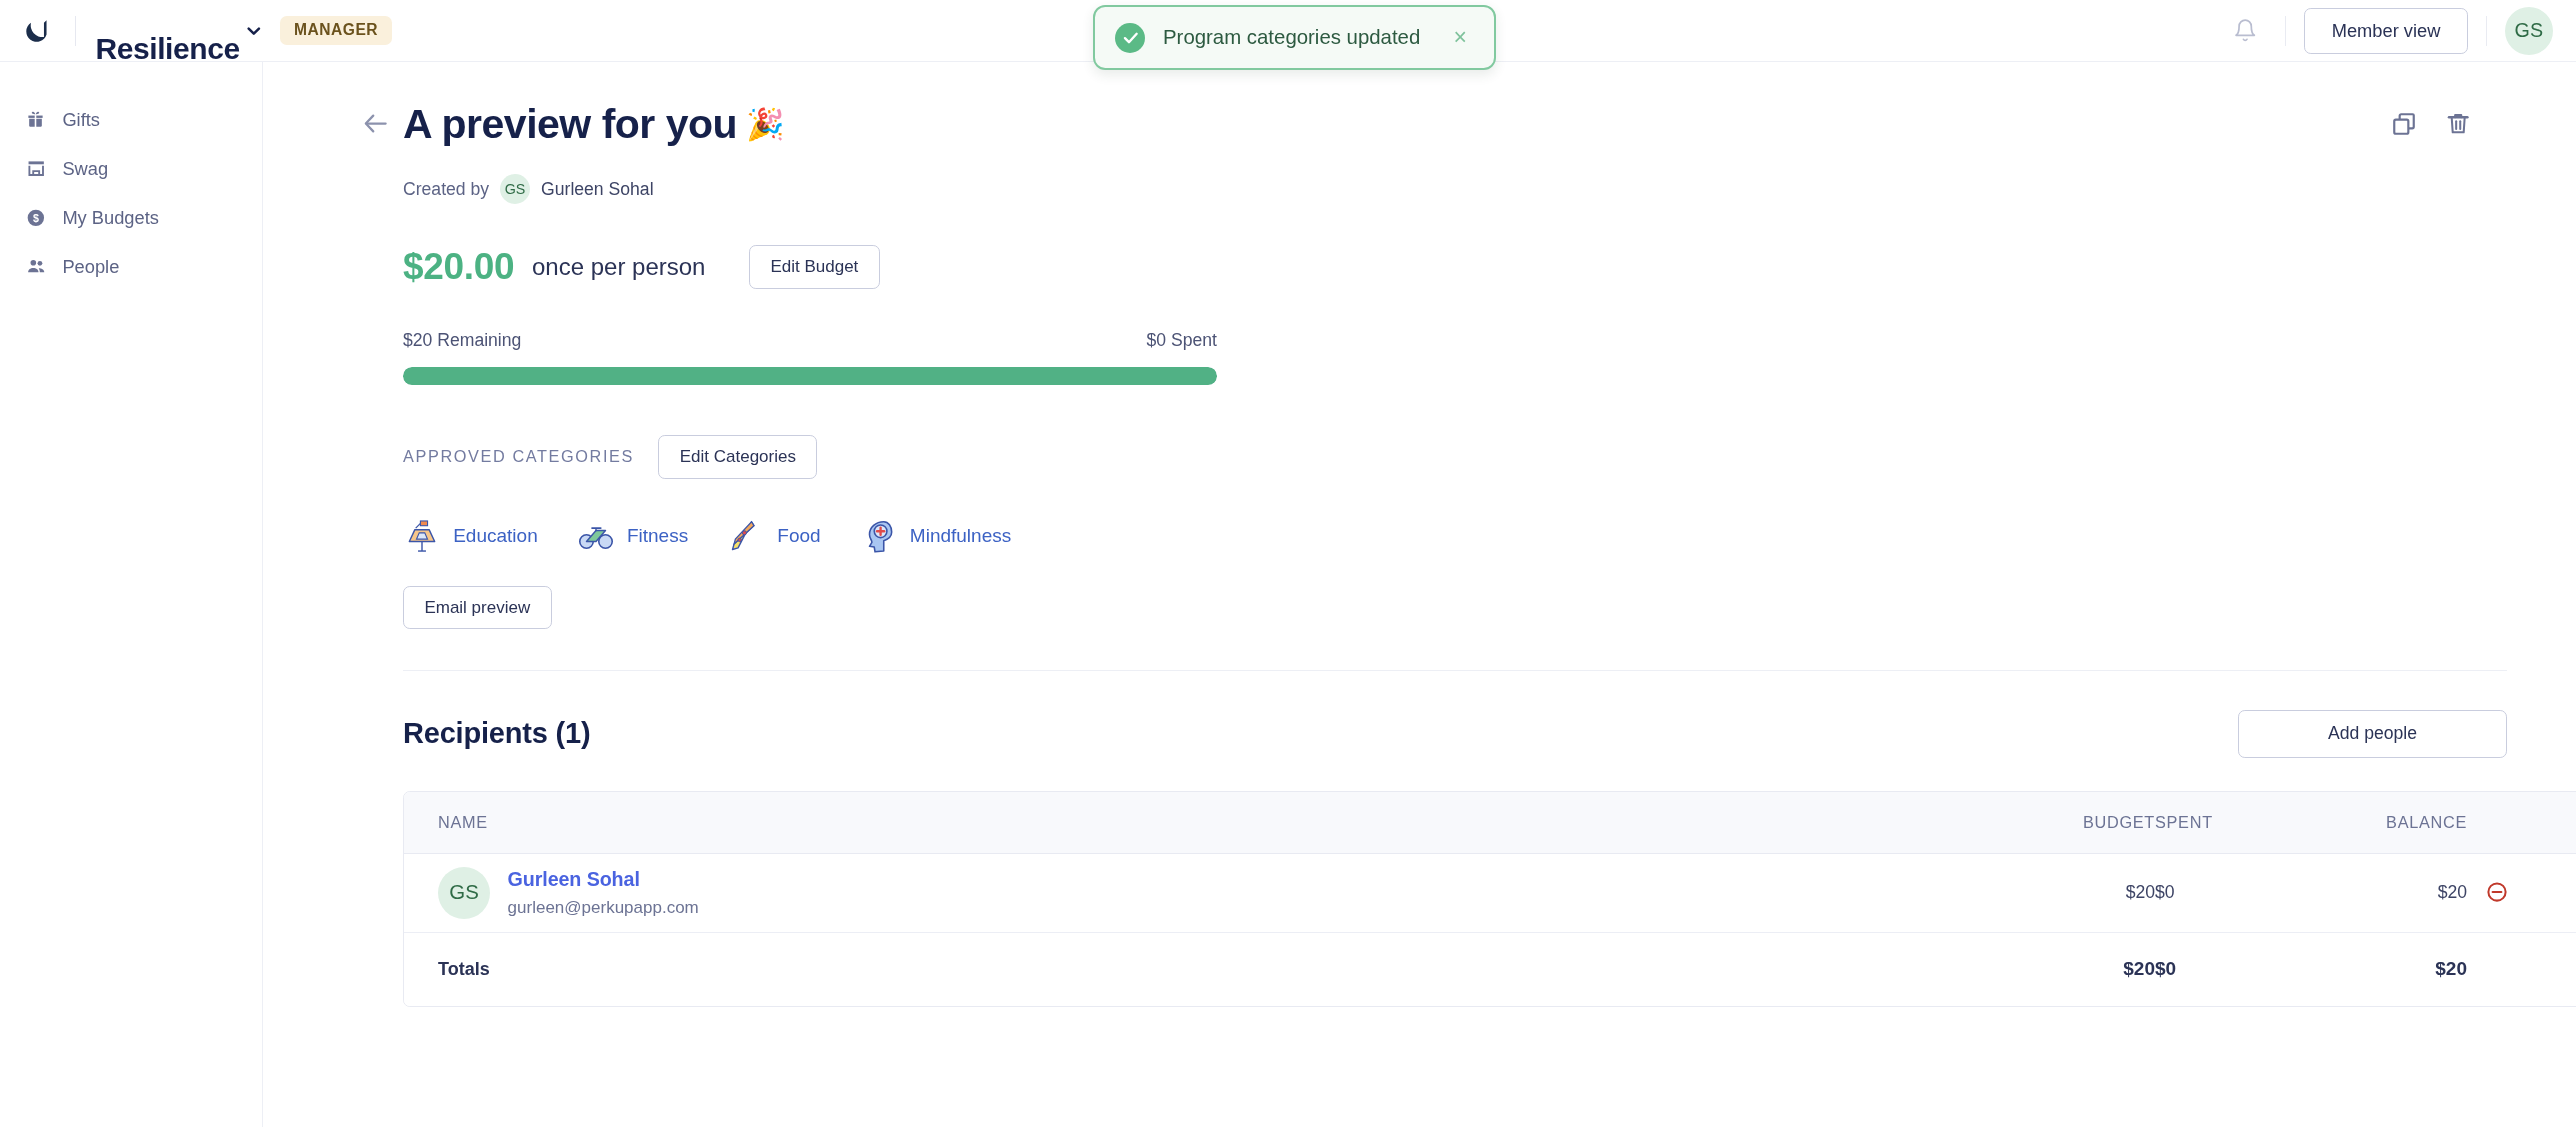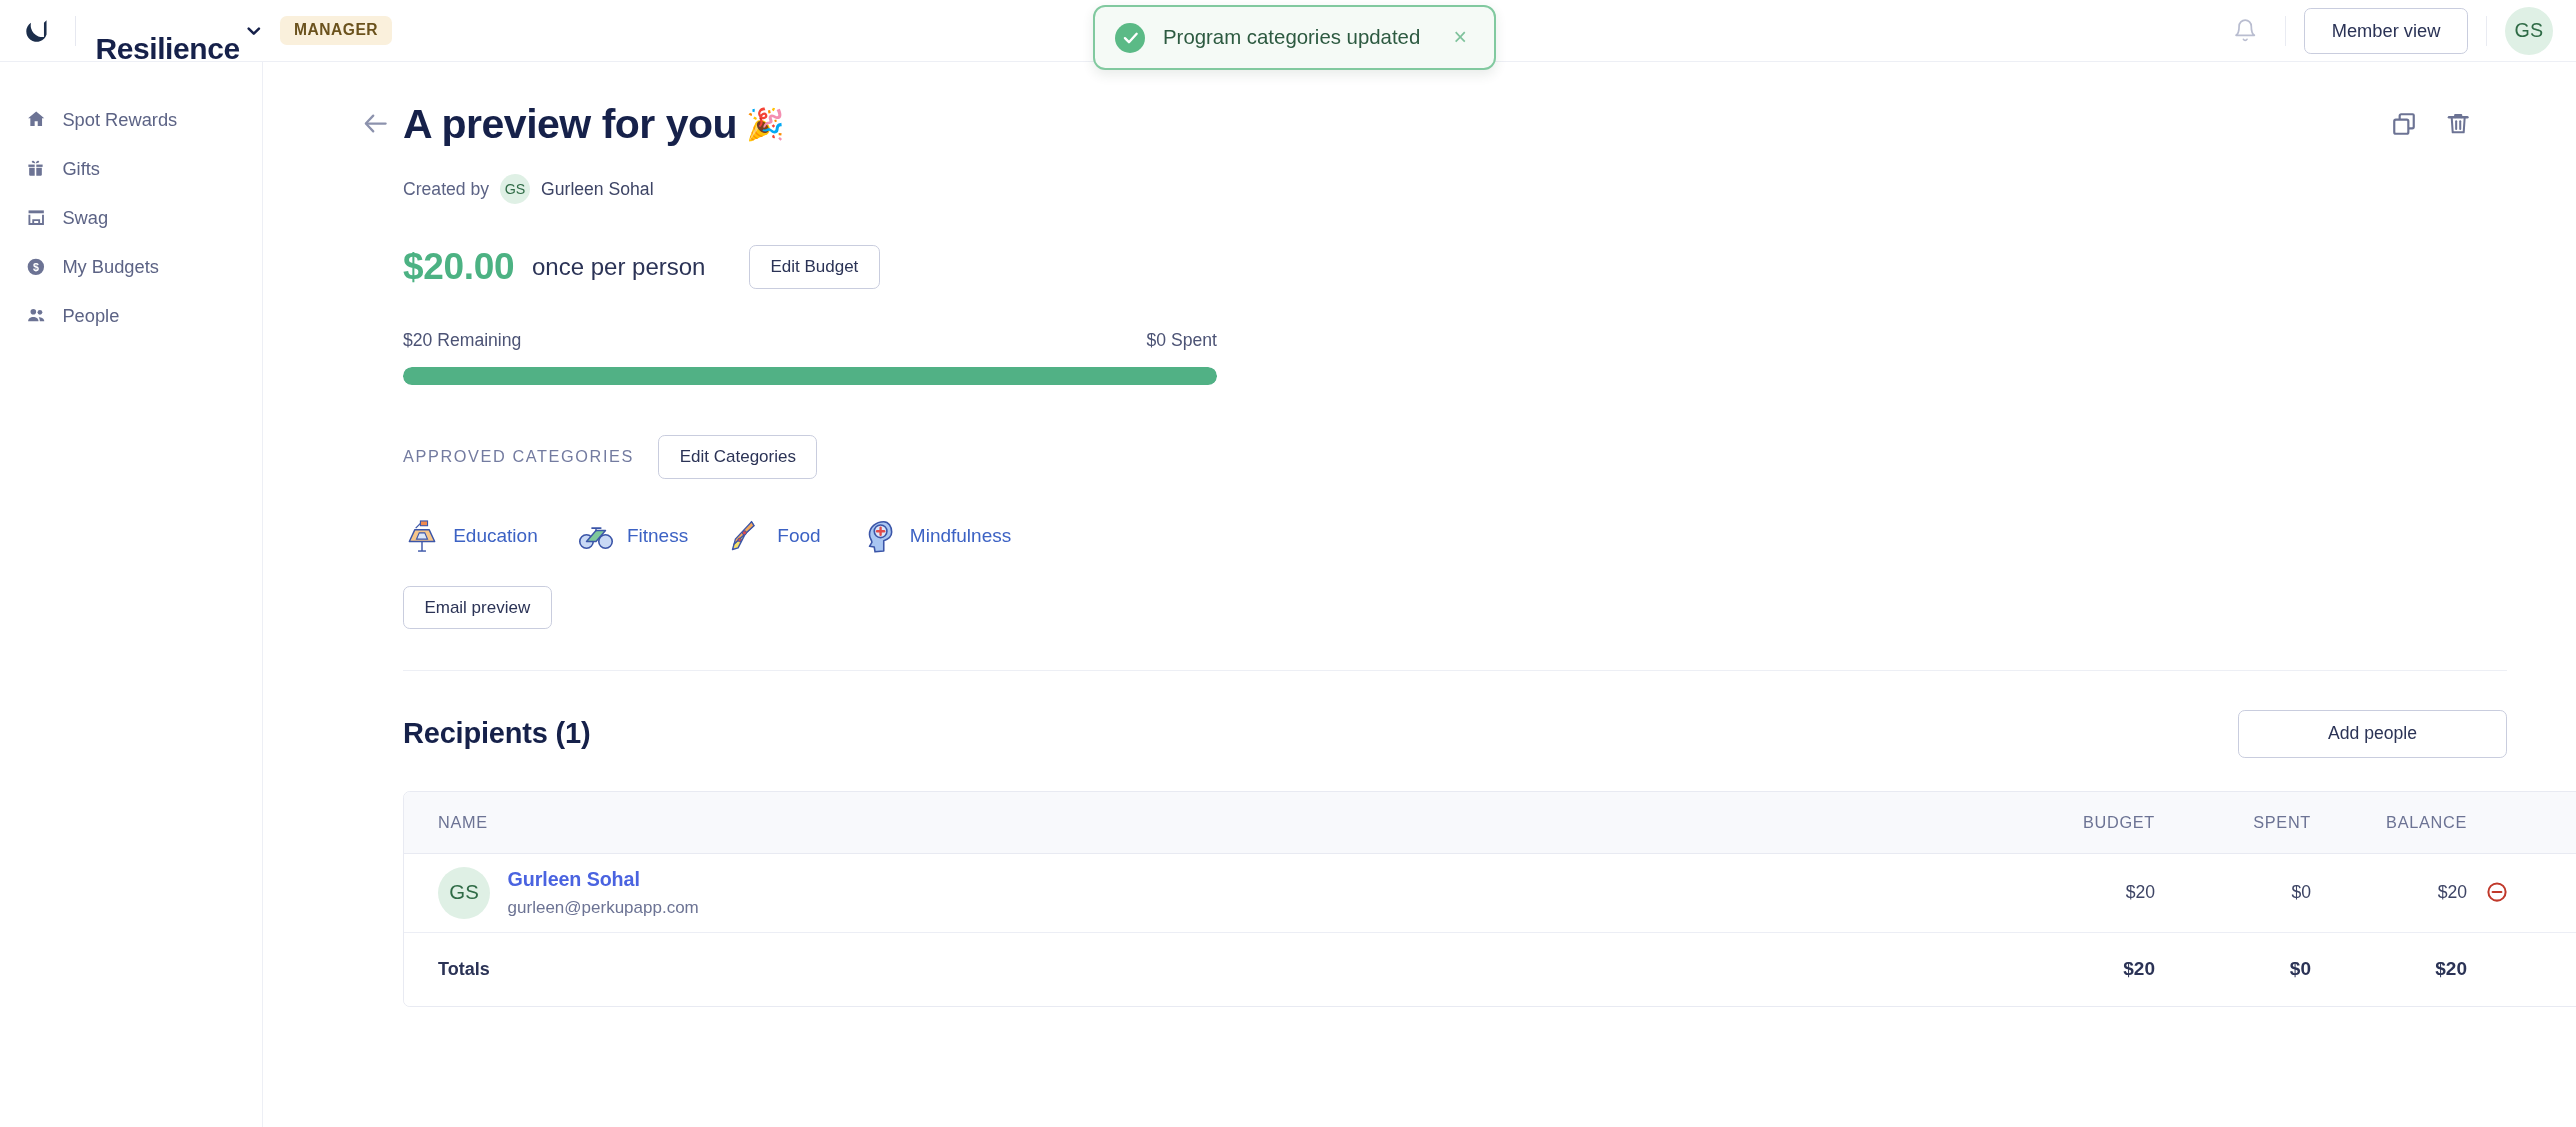--- a/index.html
+++ b/index.html
@@ -208,21 +208,21 @@
     overflow: hidden;
   }
   .tbl-row { display: flex; align-items: center; }
   .tbl-head {
     background: #f8f9fc; height: 62px;
     border-bottom: 1.4px solid #e8eaf2;
     font-size: 16.3px; color: #6c7394; letter-spacing: 0.7px;
   }
   .c-name { width: 1581px; padding-left: 34px; }
   .c-budget { width: 170px; text-align: right; }
-  .c-spent  { width: 156px; text-align: right; }
+  .c-spent  { width: 156px; text-align: left; }
   .c-balance{ width: 156px; text-align: right; }
   .c-action { width: 41px; text-align: right; padding-right: 0; }
 
   .tbl-body { height: 79px; background: #fff; border-bottom: 1.4px solid #eceef5; }
   .person-cell { display: flex; align-items: center; gap: 17.6px; }
   .avatar-md {
     width: 52px; height: 52px; border-radius: 50%;
     background: #dff0e5; color: #2f6b46;
     display: flex; align-items: center; justify-content: center;
     font-size: 20.4px; flex: 0 0 auto;
@@ -275,28 +275,20 @@
     <svg width="17.6" height="17.6" viewBox="0 0 24 24" fill="none" stroke="#ffffff" stroke-width="3.2" stroke-linecap="round" stroke-linejoin="round">
         <polyline points="4,12.5 9.5,18 20,6.5"></polyline>
       </svg>
   </div>
   <div class="toast-msg">Program categories updated</div>
   <div class="toast-close">×</div>
 </div>
 
 <div class="sidebar">
 
-  <div class="nav-item">
-    <span class="nav-icon">
-      <svg width="20.4" height="20.4" viewBox="0 0 24 24" fill="#6c7394">
-          <path d="M12 3 2.5 11h2.6v9h5.1v-5.6h3.6V20h5.1v-9h2.6z"></path>
-        </svg>
-    </span>
-    <span class="nav-label">Spot Rewards</span>
-  </div>
 
   <div class="nav-item">
     <span class="nav-icon">
       <svg width="19" height="19" viewBox="0 0 24 24" fill="#6c7394">
         <path d="M4 11h7v10H5a1 1 0 0 1-1-1z"></path>
           <path d="M13 11h7v9a1 1 0 0 1-1 1h-6z"></path>
         <path d="M3 7h8v3H3z"></path>
           <path d="M13 7h8v3h-8z"></path>
         <path d="M8.4 2.2c1.4-.5 2.7 1.2 3.3 3.1-2 .2-3.9-.3-4.3-1.4-.2-.7.2-1.4 1-1.7z"></path>
         <path d="M15.6 2.2c-1.4-.5-2.7 1.2-3.3 3.1 2 .2 3.9-.3 4.3-1.4.2-.7-.2-1.4-1-1.7z"></path>

